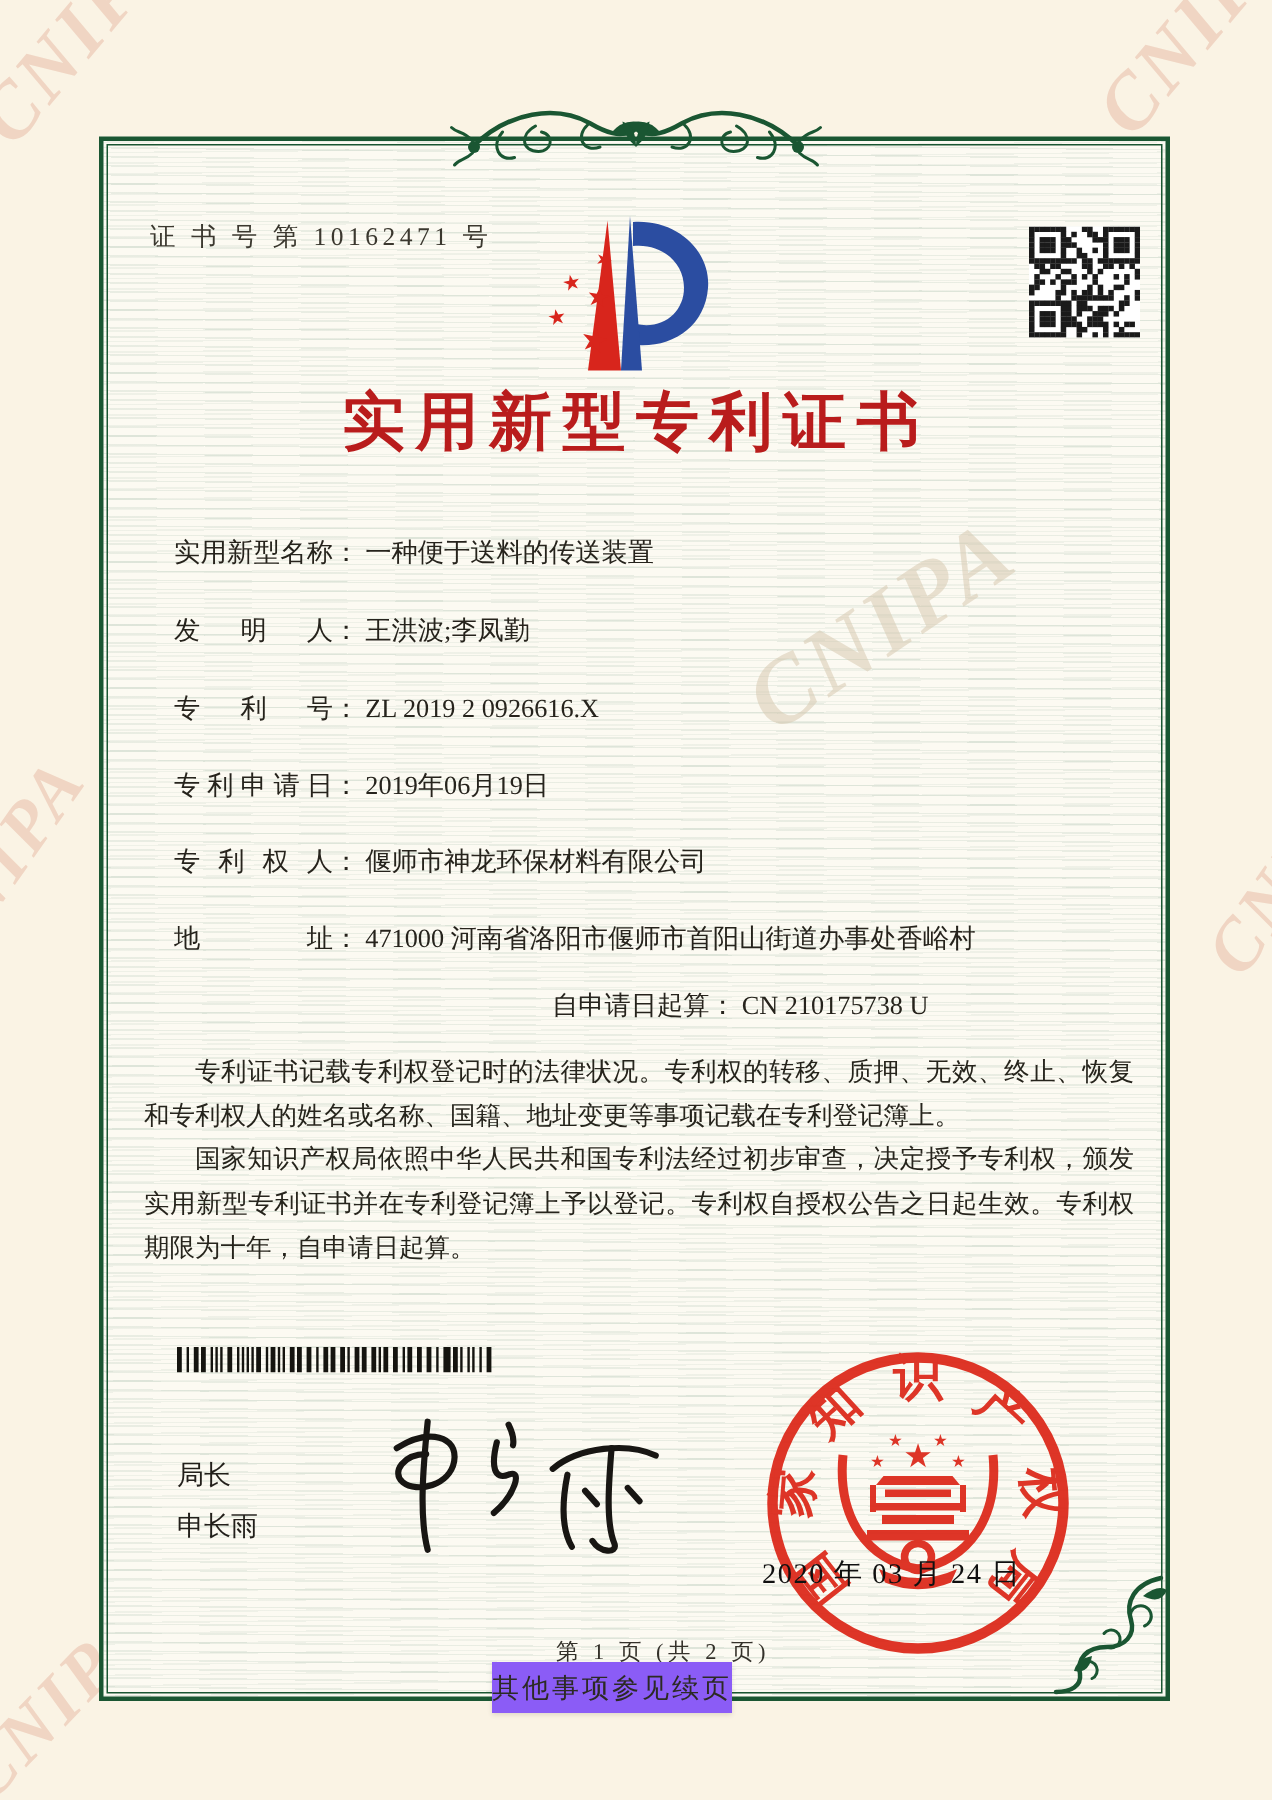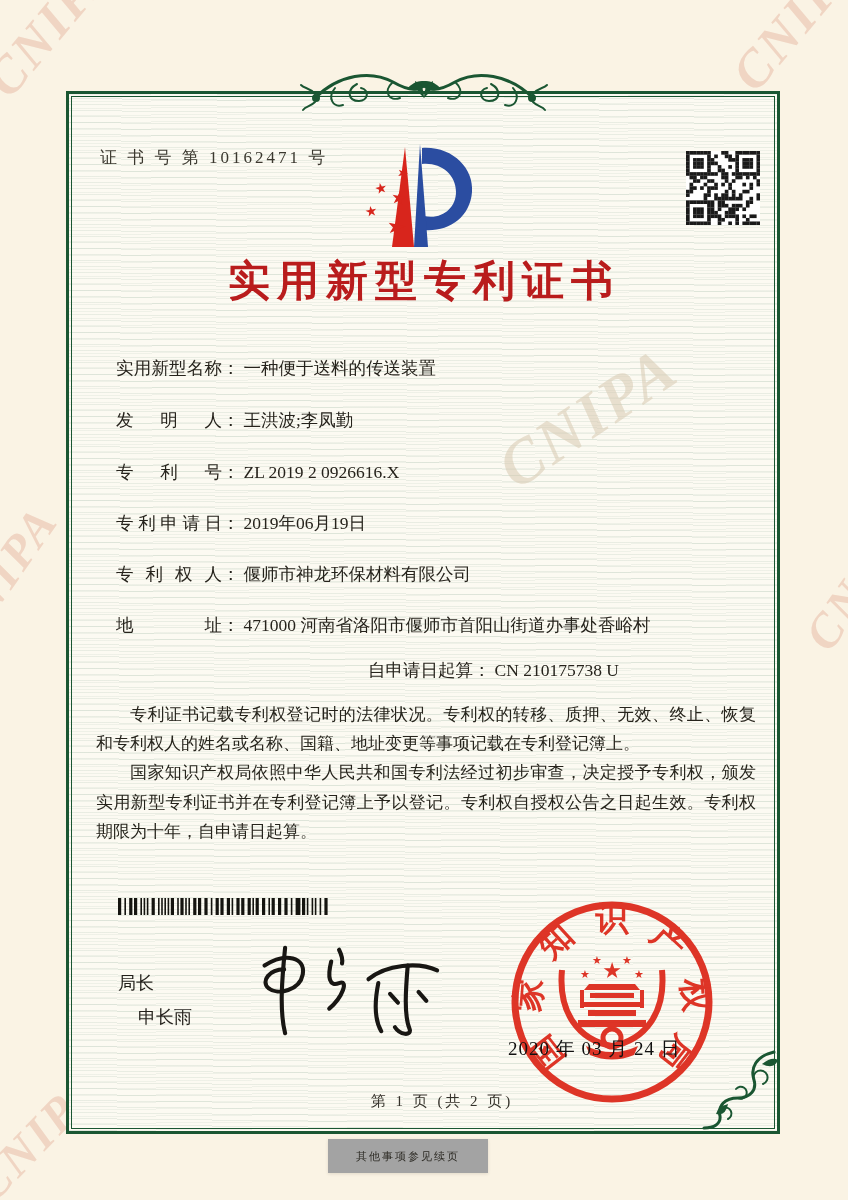--- a/index.html
+++ b/index.html
@@ -52,40 +52,40 @@
   .field2{ position:absolute; left:368px; font-size:17.5px; color:#26231c; white-space:nowrap; }
   
   .body-text{
     position:absolute; left:96px; top:700px; width:660px;
     font-size:17px; line-height:1.72; color:#26241c; text-align:justify;
   }
   .body-text p{ margin:0; text-indent:2em; }
   
   .barcode{ position:absolute; left:118px; top:898px; width:215px; height:17px; }
   .signer-title{ position:absolute; left:118px; top:971px; font-size:18px; }
-  .signer-name{ position:absolute; left:118px; top:1005px; font-size:18px;margin-left:20px; }
+  .signer-name{ position:absolute; left:118px; top:1005px; font-size:18px; }
   .signature{ position:absolute; left:228px; top:938px; width:228px; height:103px; }
   .sig-stroke{ fill:none; stroke:#181613; stroke-width:4.2; stroke-linecap:round; stroke-linejoin:round; }
   .seal{ position:absolute; left:508px; top:898px; width:208px; height:208px; opacity:.93; }
   .seal-char{
     fill:var(--seal-red,#dc2718); font-size:33px; font-weight:bold;
     text-anchor:middle; dominant-baseline:middle; font-family:"Liberation Serif",serif;
   }
   .seal-date{
     position:absolute; left:508px; width:208px; top:1036px; text-align:left;
     font-size:19px; letter-spacing:1px; color:#101010; white-space:nowrap;
   }
   .page-num{
     position:absolute; left:0; right:0; top:1092px; text-align:center;
     font-size:15px; letter-spacing:3px; color:#34312a;margin-left:36px;
   }
   .cont-box{
-    position:absolute; left:328px; top:1139px; width:160px; height:34px;
-    background:#a3a3a3; box-shadow:0 1px 3px rgba(80,70,50,.15);
-    text-align:center; line-height:34px; font-size:11px; letter-spacing:2px; color:#2c2a24;
+    position:absolute; left:328px; top:1108px; width:160px; height:34px;
+    background:#8b5cf6; box-shadow:0 1px 3px rgba(80,70,50,.15);
+    text-align:center; line-height:34px; font-size:18px; letter-spacing:2px; color:#2c2a24;
   }
   .gstroke{ fill:none; stroke:var(--border-green,#1a5632); stroke-linecap:round; }
   .gfill{ fill:var(--border-green,#1a5632); stroke:none; }
 </style>
 </head>
 <body>
 
 <div class="page">
 
   <div class="wm wm-pink" style="left:-34px; top:-6px; font-size:52px; transform:rotate(-50deg);">CNIPA</div>

